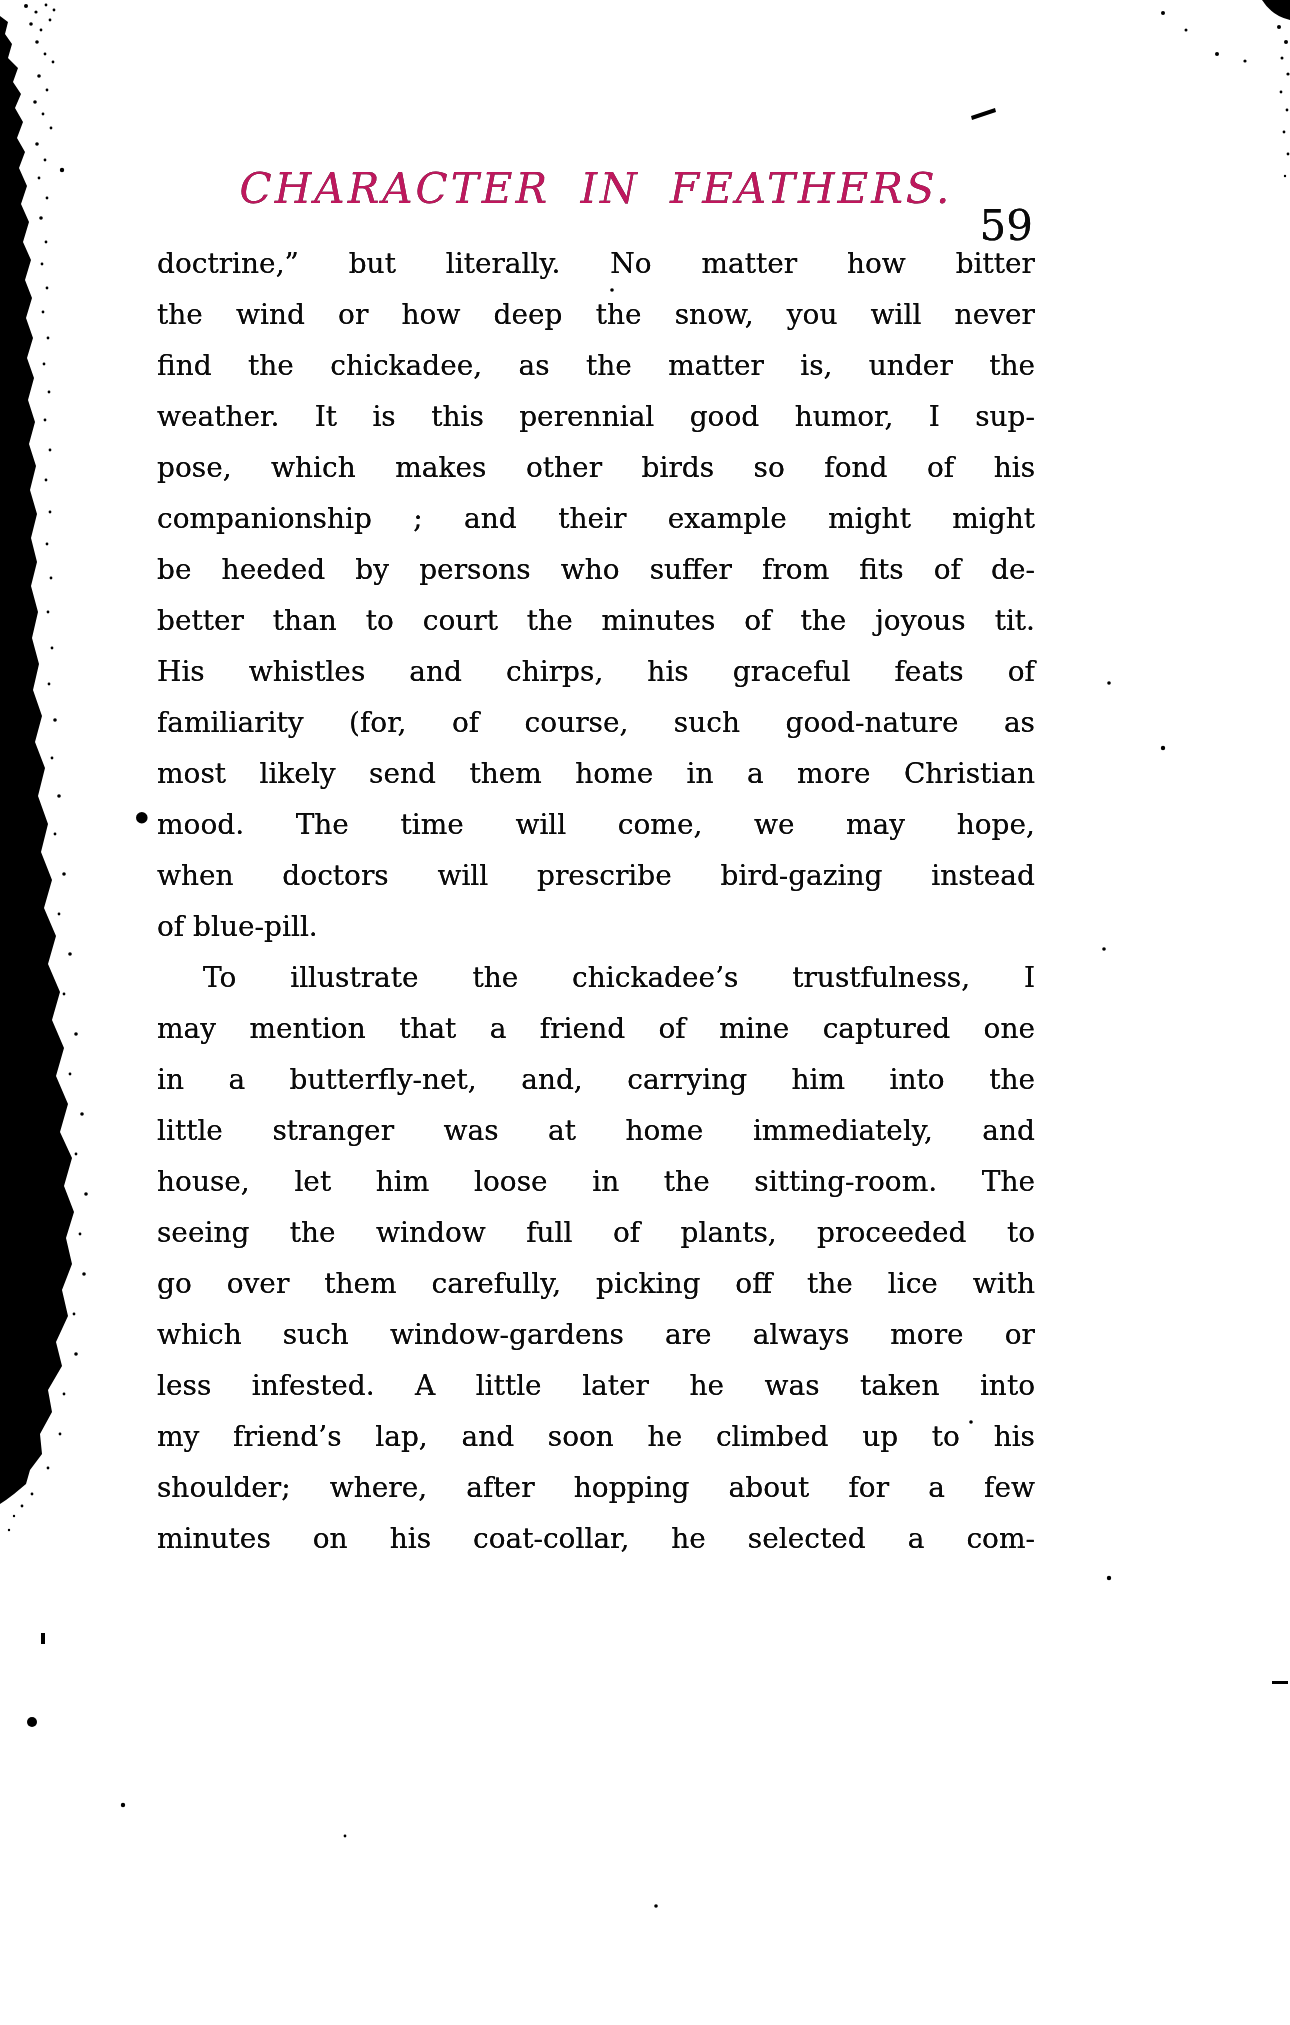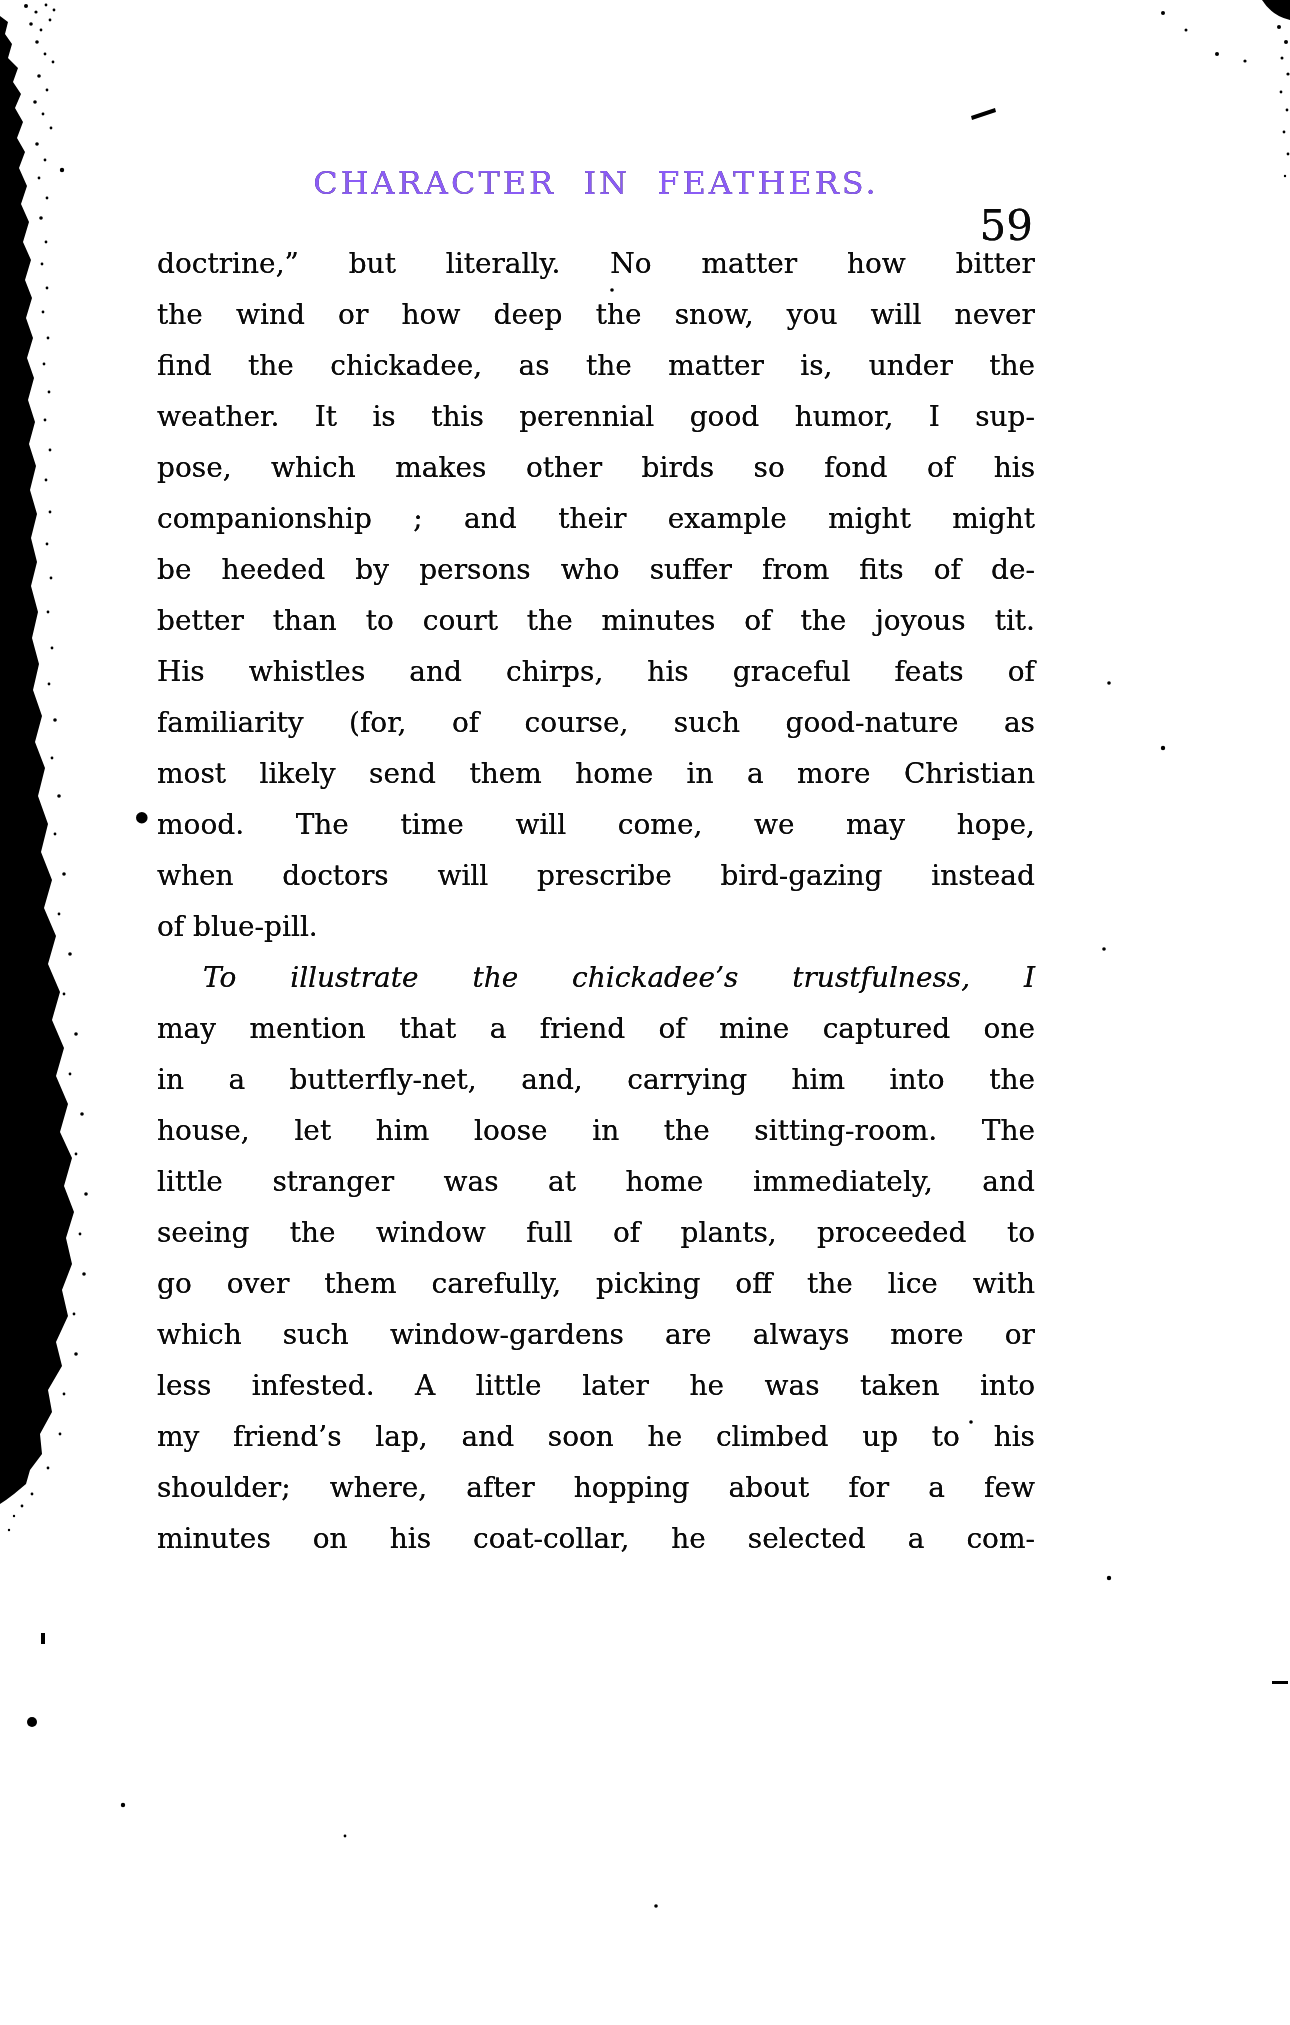--- a/index.html
+++ b/index.html
@@ -30,24 +30,25 @@
   }
   .header {
     position: absolute;
     left: 157px;
     top: 164px;
     width: 878px;
     height: 48px;
   }
   .running-title {
     text-align: center;
-    font-size: 32px;
+    font-style: italic;
+    font-size: 42px;
     letter-spacing: 3px;
     word-spacing: 14px;
-    color: #8b5cf6;
+    color: #be185d;
     text-shadow: 0 0 0.6px rgba(0,0,0,0.85);
     white-space: nowrap;
   }
   .page-number {
     position: absolute;
     right: 2px;
     top: -8px;
     font-size: 42px;
     font-style: normal;
     letter-spacing: 0;
@@ -68,21 +69,20 @@
     height: 51px;
     text-align: justify;
     text-align-last: justify;
     overflow: visible;
   }
   .line.end {
     text-align-last: left;
   }
   .line.indent {
     text-indent: 46px;
-    font-style: italic;
   }
   .margin-bullet {
     position: absolute;
     left: 130px;
     top: 798px;
     font-size: 40px;
     line-height: 40px;
     color: #000;
   }
 </style>
@@ -211,22 +211,22 @@
     <div class="line">better than to court the minutes of the joyous tit.</div>
     <div class="line">His whistles and chirps, his graceful feats of</div>
     <div class="line">familiarity (for, of course, such good-nature as</div>
     <div class="line">most likely send them home in a more Christian</div>
     <div class="line">mood.   The  time  will  come,  we  may  hope,</div>
     <div class="line">when doctors will prescribe bird-gazing instead</div>
     <div class="line end">of blue-pill.</div>
     <div class="line indent">To illustrate the chickadee’s trustfulness, I</div>
     <div class="line">may mention that a friend of mine captured one</div>
     <div class="line">in a butterfly-net, and, carrying him into the</div>
+    <div class="line">little stranger was at home immediately, and</div>
     <div class="line">house, let him loose in the sitting-room.  The</div>
-    <div class="line">little stranger was at home immediately, and</div>
     <div class="line">seeing the window full of plants, proceeded to</div>
     <div class="line">go over them carefully, picking off the lice with</div>
     <div class="line">which such window-gardens are always more or</div>
     <div class="line">less infested.  A little later he was taken into</div>
     <div class="line">my friend’s lap, and soon he climbed up to his</div>
     <div class="line">shoulder; where, after hopping about for a few</div>
     <div class="line">minutes on his coat-collar, he selected a com-</div>
   </div>
 
 </div>

